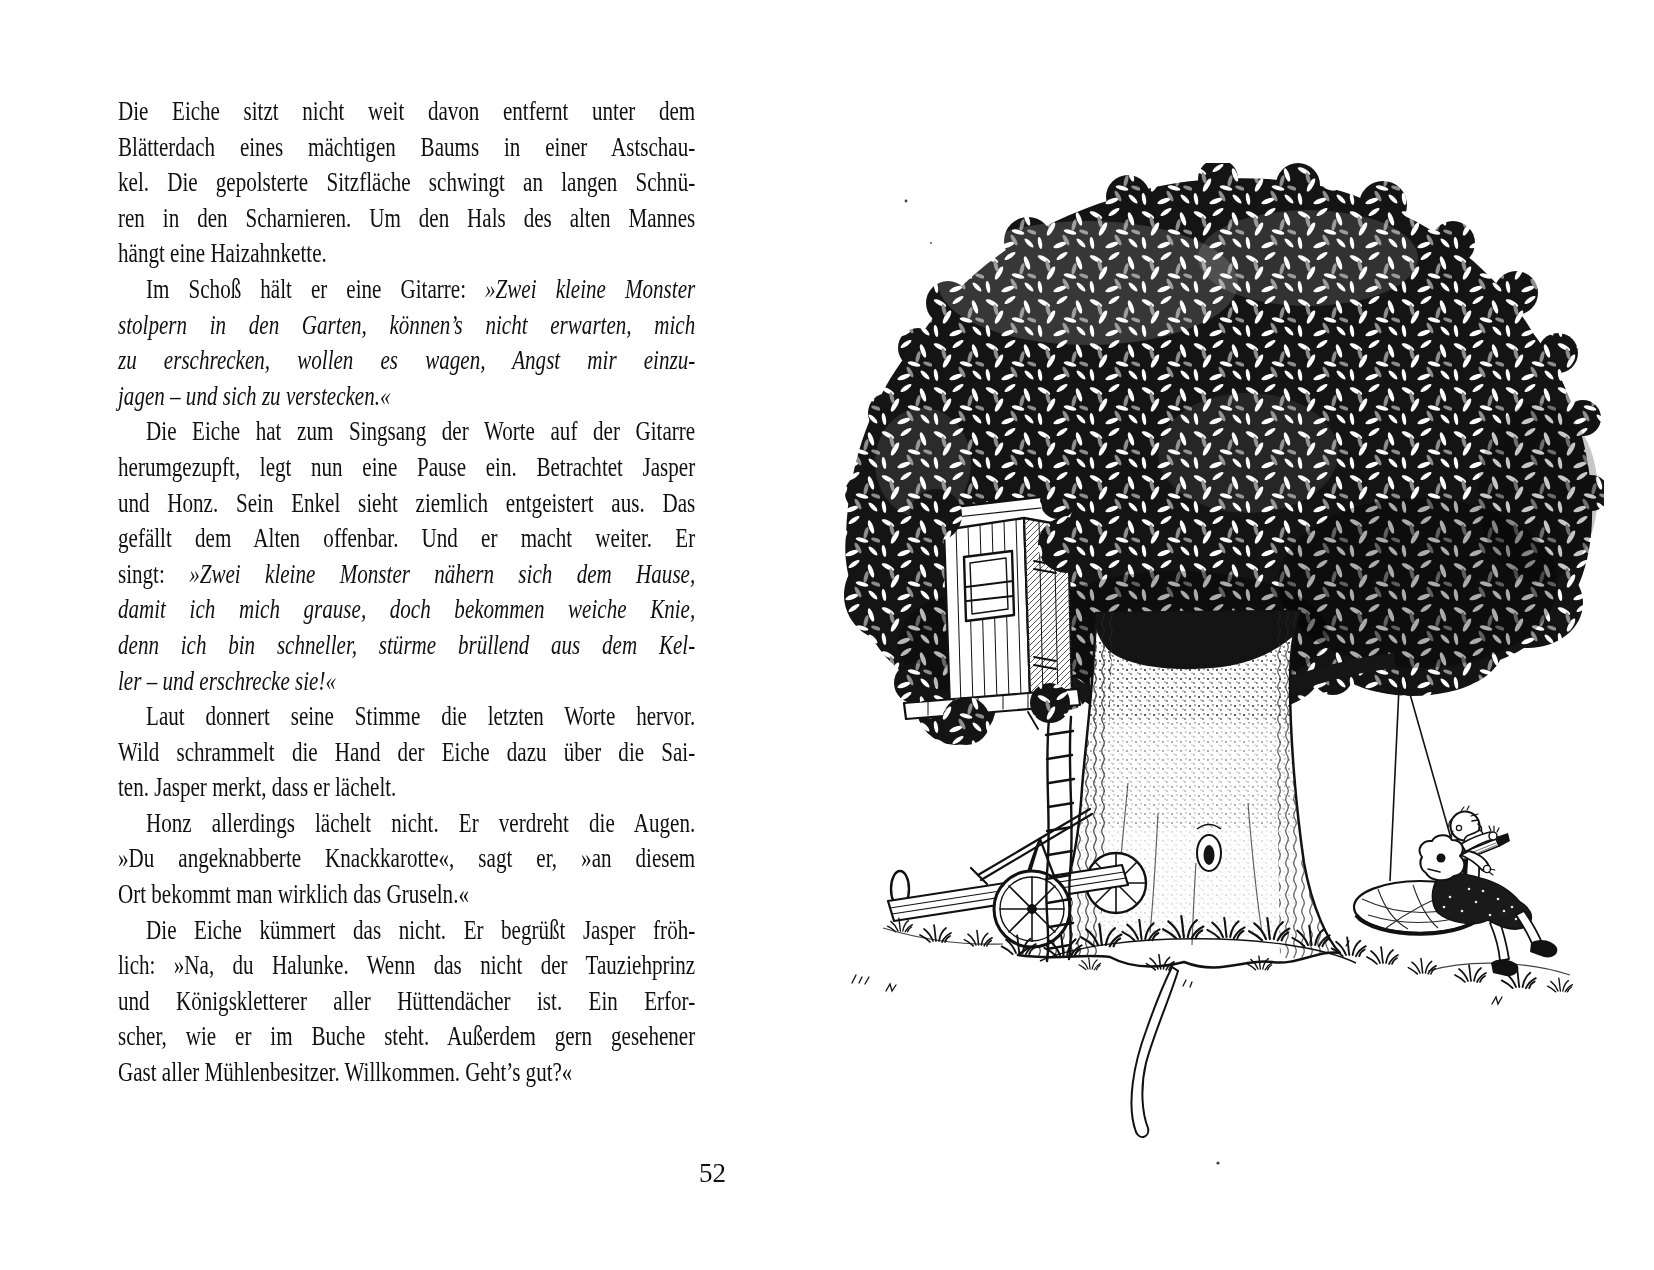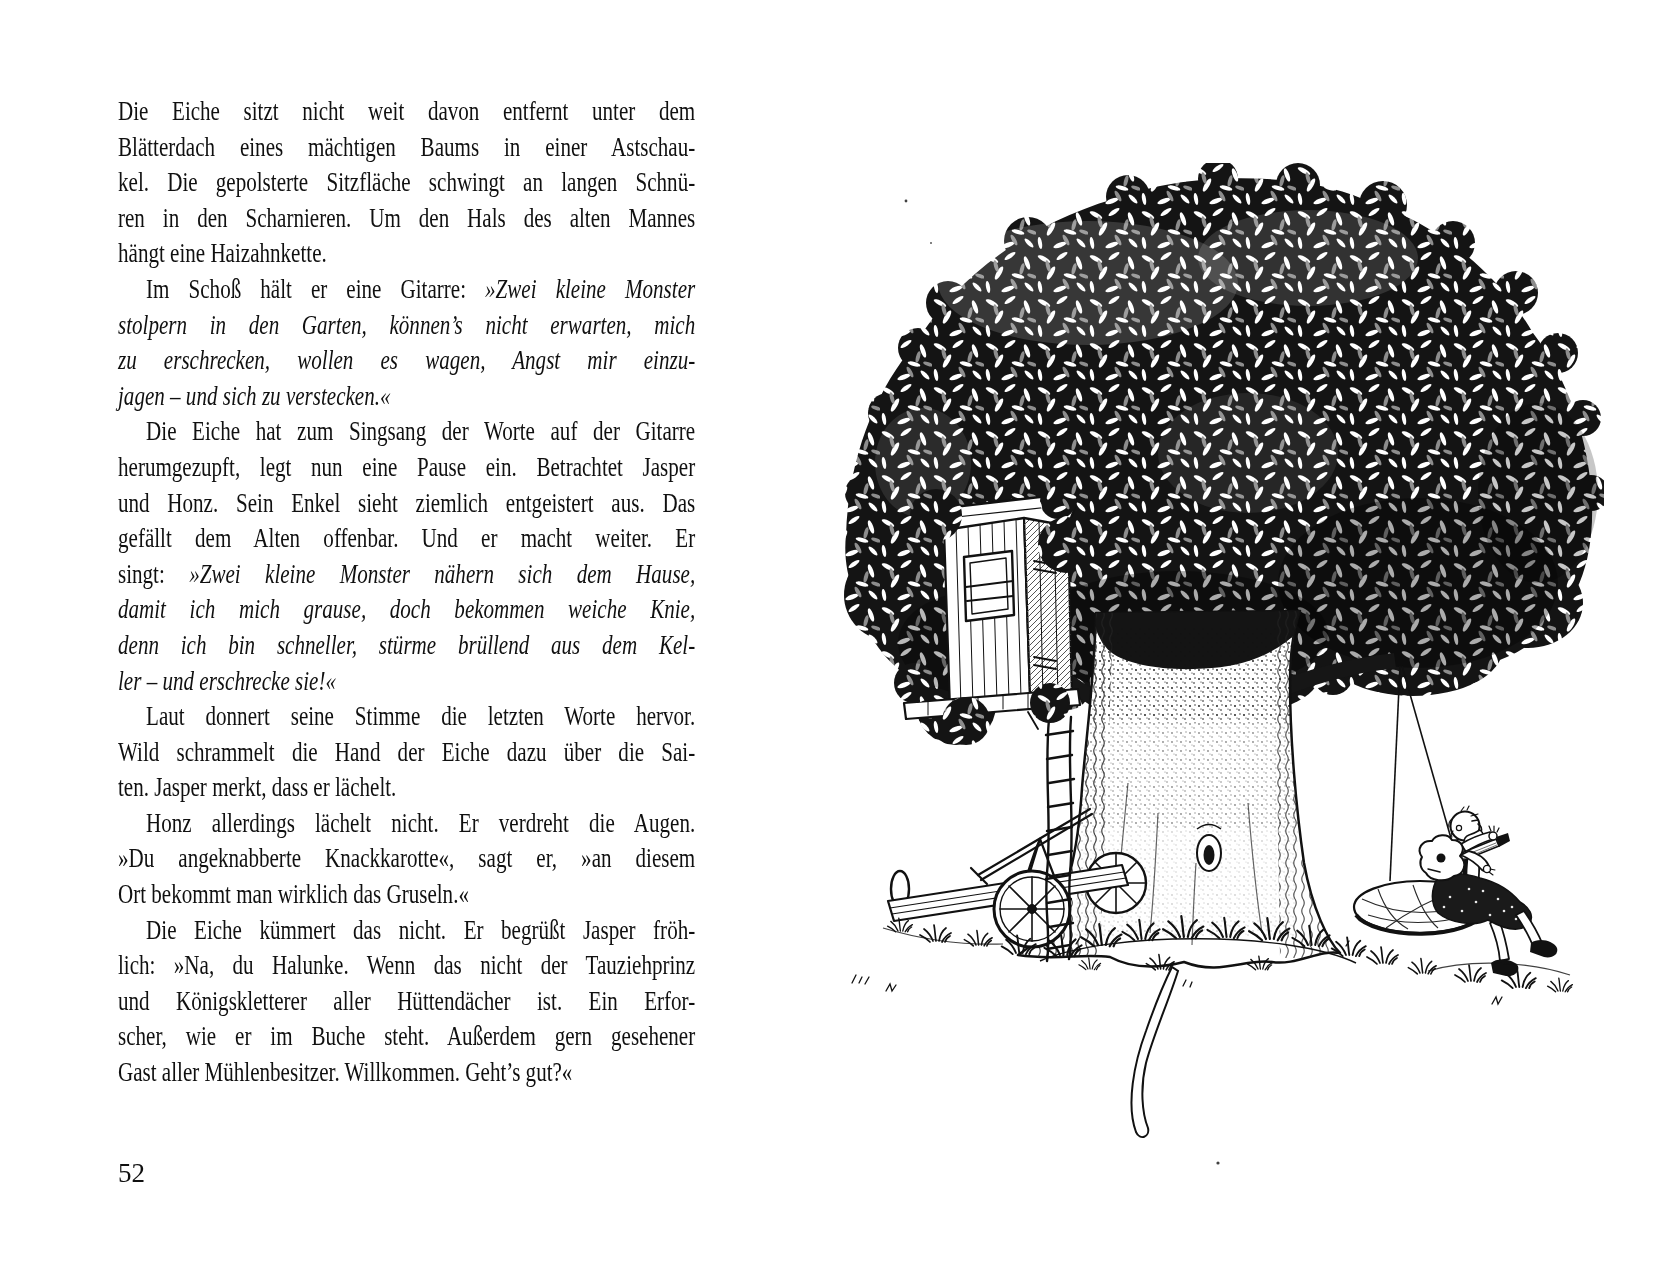--- a/index.html
+++ b/index.html
@@ -19,21 +19,21 @@
   .line{
     font-size:27px;line-height:35.6px;
     text-align:justify;text-align-last:justify;
     white-space:normal;
   }
   .line.last{text-align-last:left;}
   .para.indent .line:first-child{text-indent:36px;}
   em{font-style:italic;}
   .page-number{
     position:absolute;left:118px;top:1158px;width:608px;
-    text-align:left;font-size:27px;color:#101010;
+    text-align:right;font-size:27px;color:#101010;
   }
   
   .illustration{
     position:absolute;left:828px;top:163px;width:776px;height:1014px;margin:0;
   }
   .illustration svg{display:block;width:100%;height:100%;}
 </style>
 </head>
 <body>
 

